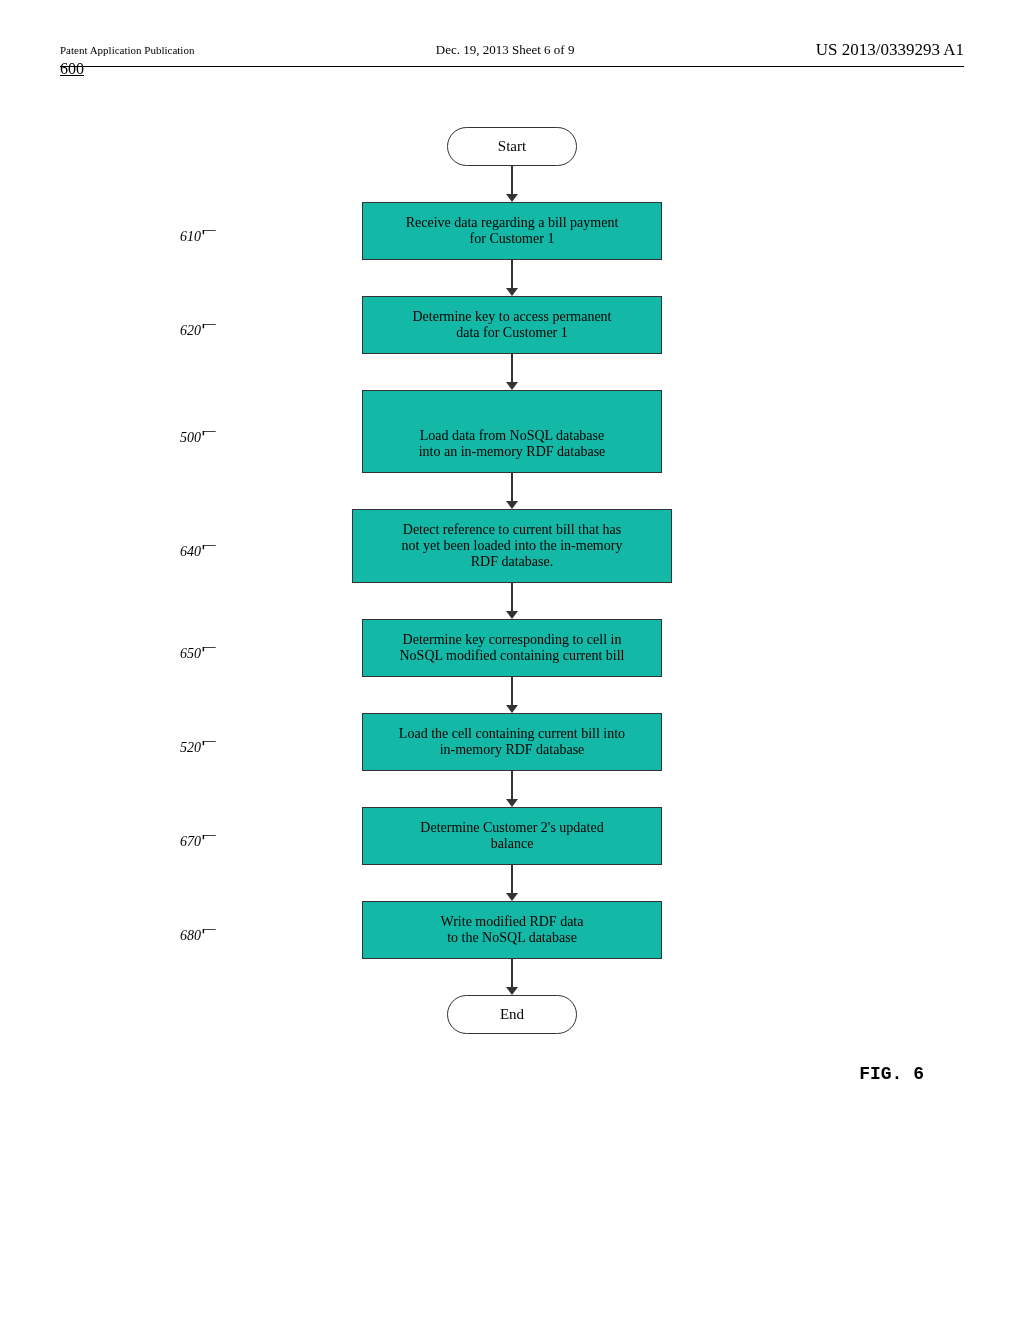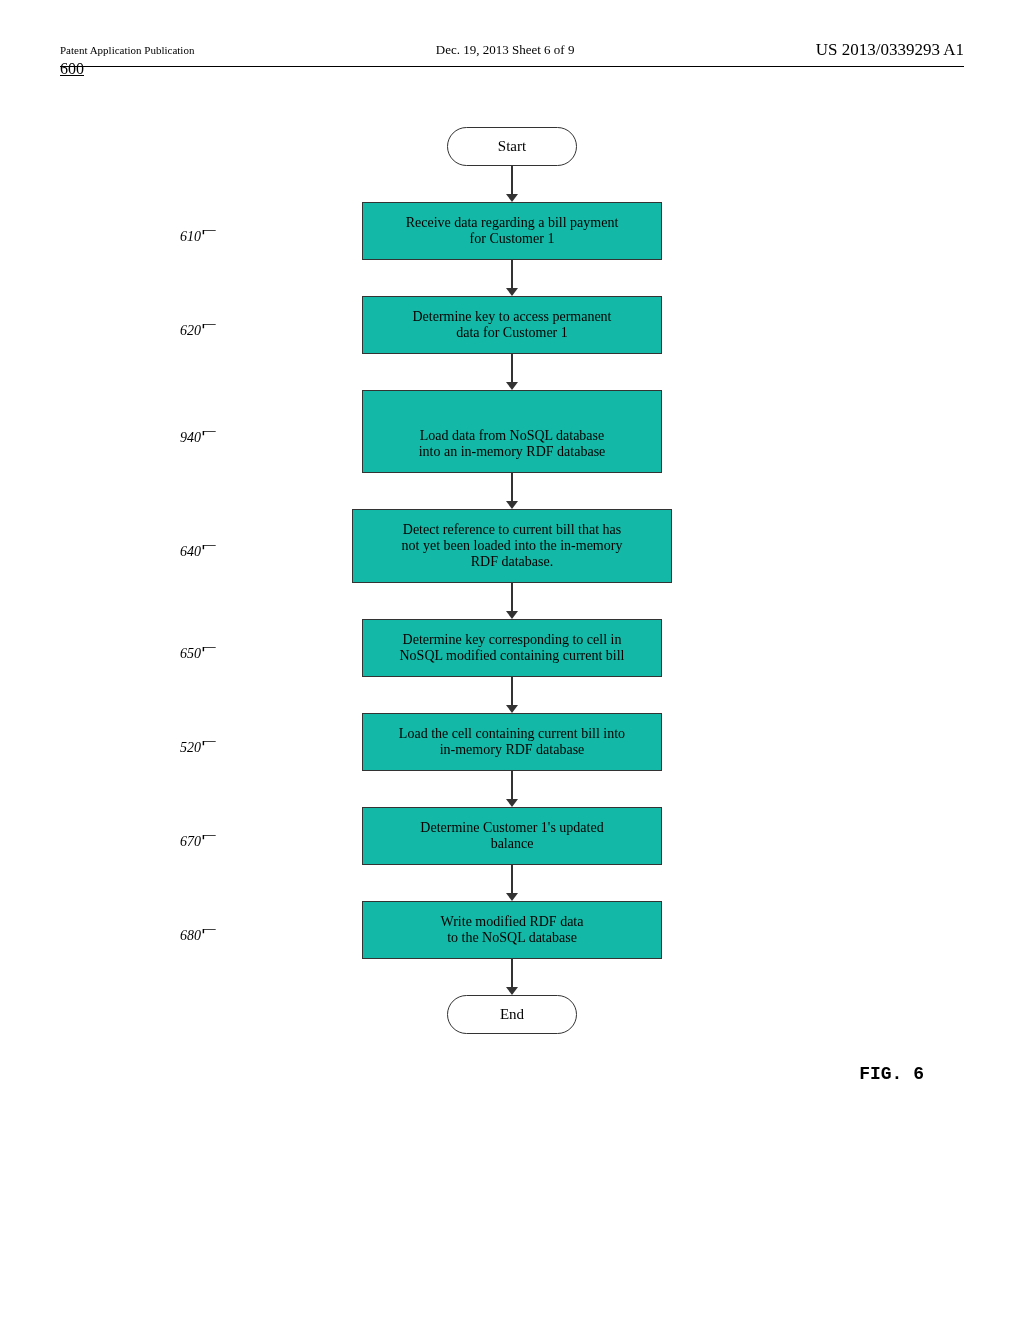--- a/index.html
+++ b/index.html
@@ -198,21 +198,21 @@
       </div>
     </div>
 
     <div class="arrow">
       <div class="arrow-line"></div>
       <div class="arrow-head"></div>
     </div>
 
     <div class="step-row">
       <div class="step-label">
-        <span class="step-num">940</span>
+        <span class="step-num">500</span>
         <span class="step-bracket">⌐</span>
       </div>
       <div class="rect">
         <span style="white-space:pre-line;margin-top:25px;">Load data from NoSQL database
 into an in-memory RDF database</span>
       </div>
     </div>
 
     <div class="arrow">
       <div class="arrow-line"></div>
@@ -267,21 +267,21 @@
       <div class="arrow-line"></div>
       <div class="arrow-head"></div>
     </div>
 
     <div class="step-row">
       <div class="step-label">
         <span class="step-num">670</span>
         <span class="step-bracket">⌐</span>
       </div>
       <div class="rect">
-        <span style="white-space:pre-line;">Determine Customer 1's updated
+        <span style="white-space:pre-line;">Determine Customer 2's updated
 balance</span>
       </div>
     </div>
 
     <div class="arrow">
       <div class="arrow-line"></div>
       <div class="arrow-head"></div>
     </div>
 
     <div class="step-row">

